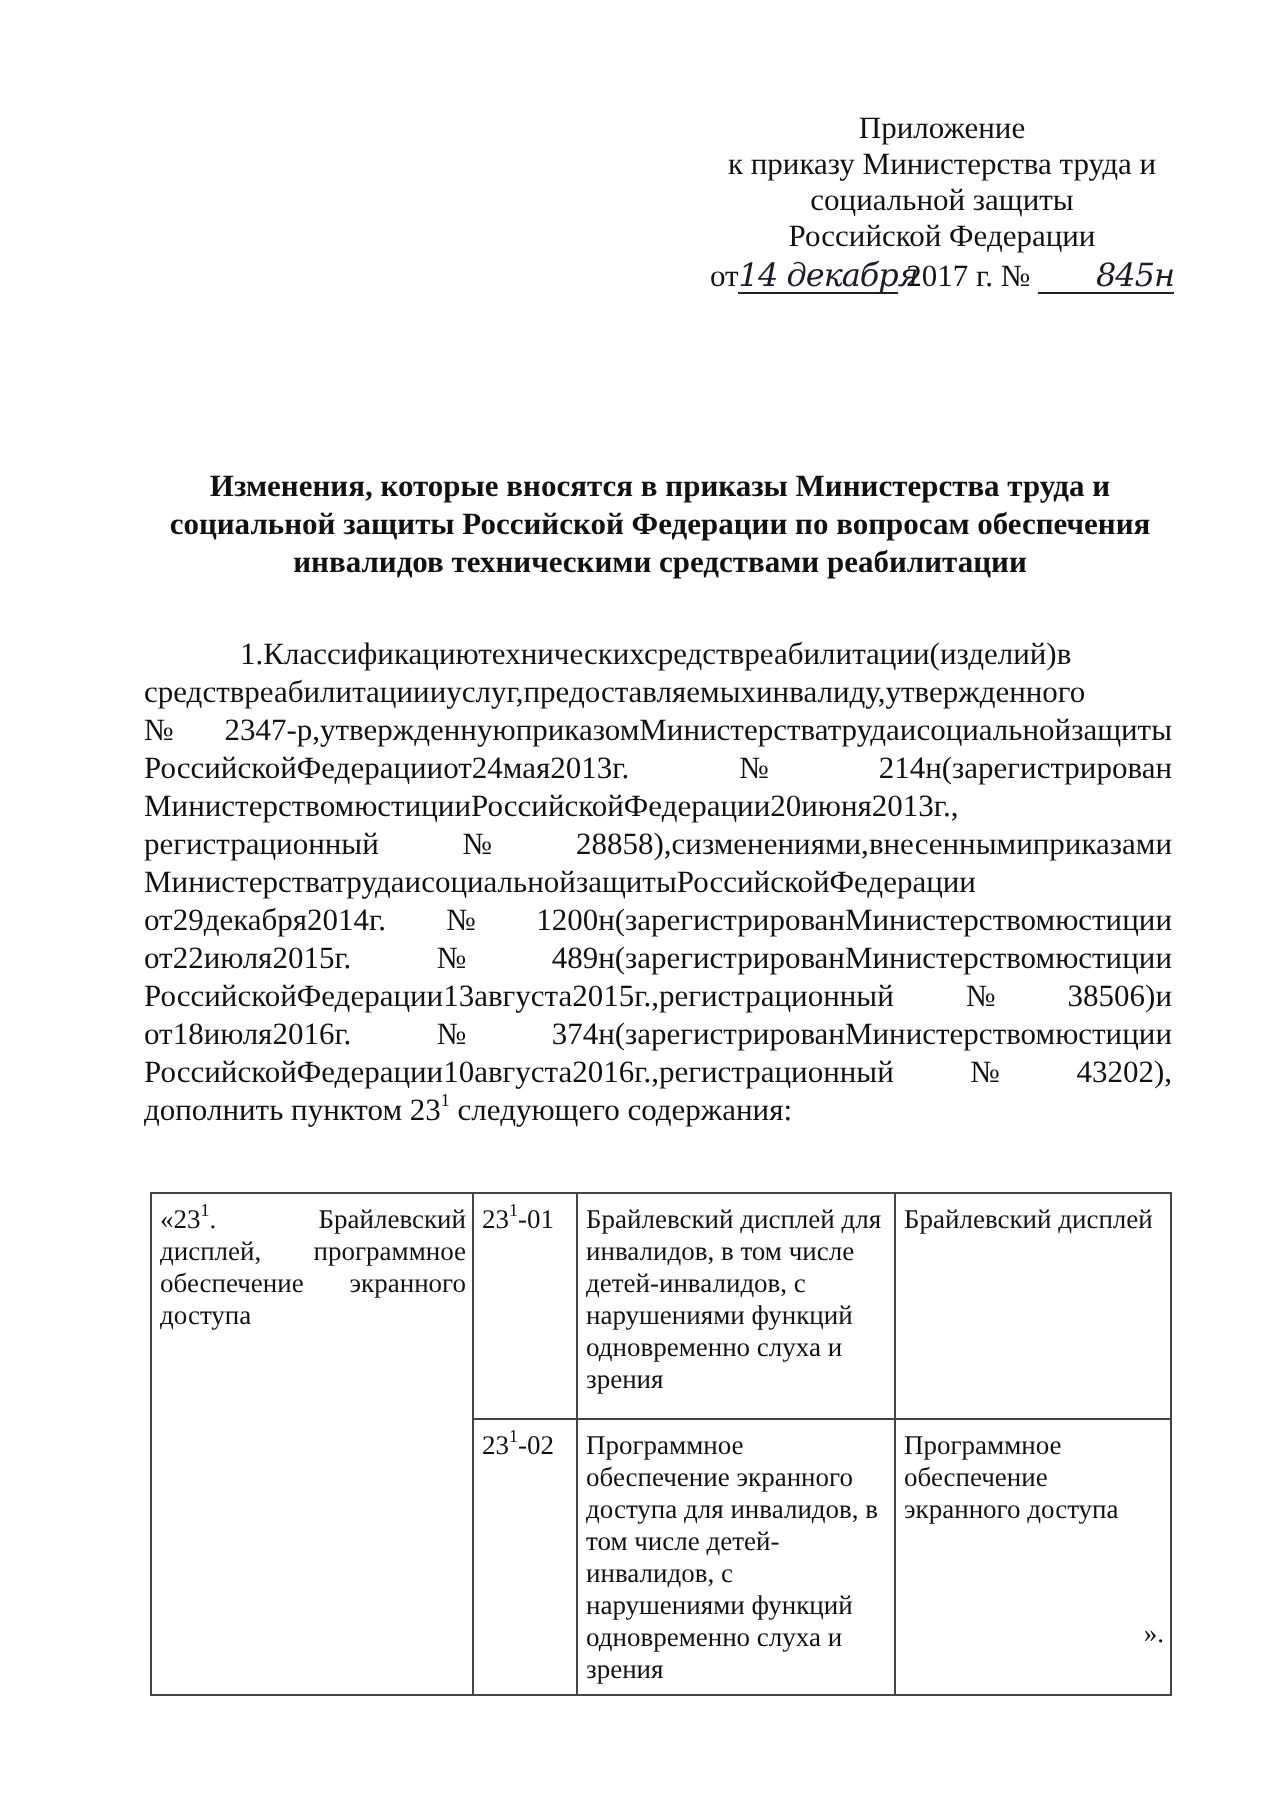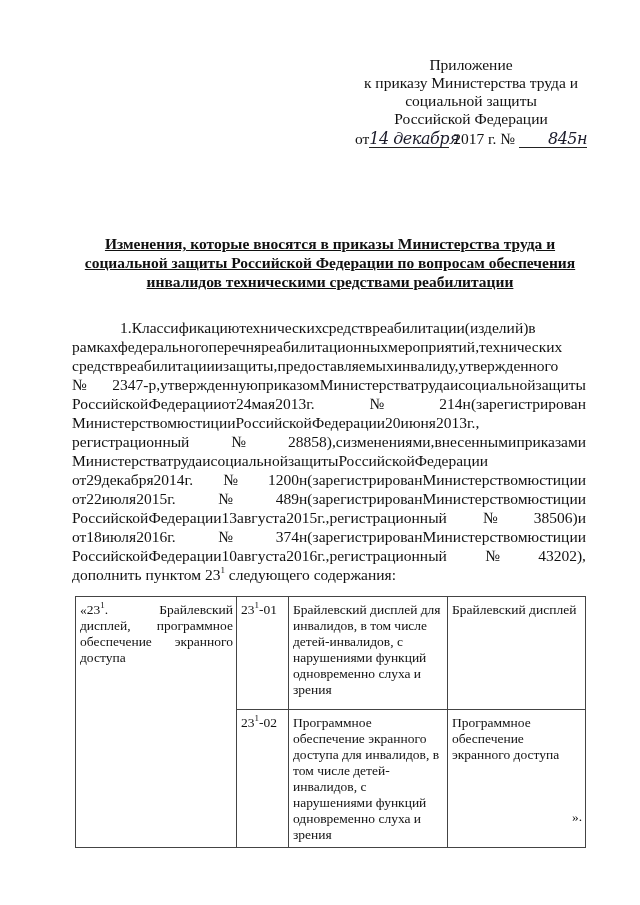--- a/index.html
+++ b/index.html
@@ -9,21 +9,21 @@
               text-align: center; font-size: 15.5px; line-height: 18px; }
   .appendix .line { display: block; white-space: nowrap; }
   .sig-line { display: block; white-space: nowrap; margin-top: 2px; }
   .hand { font-family: "DejaVu Serif", serif; font-style: italic; font-size: 16px;
           display: inline-block; border-bottom: 1px solid #222; line-height: 16px;
           color: #1b1b2a; letter-spacing: -0.5px; }
   .hand.date { width: 80px; text-align: left; }
   .hand.num { width: 68px; text-align: right; }
   .title { position: absolute; left: 70px; top: 234px; width: 520px;
            text-align: center; font-weight: bold; font-size: 15.5px; line-height: 19px; }
-  .title .line { display: block; white-space: nowrap; text-decoration: underline; }
+  .title .line { display: block; white-space: nowrap; }
   .body-text { position: absolute; left: 72px; top: 305px; width: 514px;
                font-size: 15.5px; line-height: 19px; }
   .body-text .line { display: block; text-align: justify; text-align-last: justify;
                      white-space: nowrap; height: 19px; }
   .body-text .line.first { padding-left: 48px; margin-top: 13px; }
   .body-text .line.last { text-align-last: left; }
   .body-text .line span.w { display: inline; }
   .jline { display: flex; justify-content: space-between; }
   sup { font-size: 9px; line-height: 0; position: relative; top: -1px; vertical-align: super; }
   table.items { position: absolute; left: 75px; top: 596px; border-collapse: collapse;
@@ -57,22 +57,21 @@
 </div>
 
 <div class="title">
   <span class="line">Изменения, которые вносятся в приказы Министерства труда и</span>
   <span class="line">социальной защиты Российской Федерации по вопросам обеспечения</span>
   <span class="line">инвалидов техническими средствами реабилитации</span>
 </div>
 
 <div class="body-text">
   <span class="line jl first jline"><span class="w">1.</span><span class="w">Классификацию</span><span class="w">технических</span><span class="w">средств</span><span class="w">реабилитации</span><span class="w">(изделий)</span><span class="w">в</span></span>
-  <span class="line jl jline"><span class="w">рамках</span><span class="w">федерального</span><span class="w">перечня</span><span class="w">реабилитационных</span><span class="w">мероприятий,</span><span class="w">технических</span></span>
-  <span class="line jl jline"><span class="w">средств</span><span class="w">реабилитации</span><span class="w">и</span><span class="w">защиты,</span><span class="w">предоставляемых</span><span class="w">инвалиду,</span><span class="w">утвержденного</span></span>
+  <span class="line jl jline"><span class="w">средств</span><span class="w">реабилитации</span><span class="w">и</span><span class="w">услуг,</span><span class="w">предоставляемых</span><span class="w">инвалиду,</span><span class="w">утвержденного</span></span>
   <span class="line jl jline"><span class="w">№</span><span class="w">2347-р,</span><span class="w">утвержденную</span><span class="w">приказом</span><span class="w">Министерства</span><span class="w">труда</span><span class="w">и</span><span class="w">социальной</span><span class="w">защиты</span></span>
   <span class="line jl jline"><span class="w">Российской</span><span class="w">Федерации</span><span class="w">от</span><span class="w">24</span><span class="w">мая</span><span class="w">2013</span><span class="w">г.</span><span class="w">№</span><span class="w">214н</span><span class="w">(зарегистрирован</span></span>
   <span class="line jl jline"><span class="w">Министерством</span><span class="w">юстиции</span><span class="w">Российской</span><span class="w">Федерации</span><span class="w">20</span><span class="w">июня</span><span class="w">2013</span><span class="w">г.,</span></span>
   <span class="line jl jline"><span class="w">регистрационный</span><span class="w">№</span><span class="w">28858),</span><span class="w">с</span><span class="w">изменениями,</span><span class="w">внесенными</span><span class="w">приказами</span></span>
   <span class="line jl jline"><span class="w">Министерства</span><span class="w">труда</span><span class="w">и</span><span class="w">социальной</span><span class="w">защиты</span><span class="w">Российской</span><span class="w">Федерации</span></span>
   <span class="line jl jline"><span class="w">от</span><span class="w">29</span><span class="w">декабря</span><span class="w">2014</span><span class="w">г.</span><span class="w">№</span><span class="w">1200н</span><span class="w">(зарегистрирован</span><span class="w">Министерством</span><span class="w">юстиции</span></span>
   <span class="line jl jline"><span class="w">от</span><span class="w">22</span><span class="w">июля</span><span class="w">2015</span><span class="w">г.</span><span class="w">№</span><span class="w">489н</span><span class="w">(зарегистрирован</span><span class="w">Министерством</span><span class="w">юстиции</span></span>
   <span class="line jl jline"><span class="w">Российской</span><span class="w">Федерации</span><span class="w">13</span><span class="w">августа</span><span class="w">2015</span><span class="w">г.,</span><span class="w">регистрационный</span><span class="w">№</span><span class="w">38506)</span><span class="w">и</span></span>
   <span class="line jl jline"><span class="w">от</span><span class="w">18</span><span class="w">июля</span><span class="w">2016</span><span class="w">г.</span><span class="w">№</span><span class="w">374н</span><span class="w">(зарегистрирован</span><span class="w">Министерством</span><span class="w">юстиции</span></span>
   <span class="line jl jline"><span class="w">Российской</span><span class="w">Федерации</span><span class="w">10</span><span class="w">августа</span><span class="w">2016</span><span class="w">г.,</span><span class="w">регистрационный</span><span class="w">№</span><span class="w">43202),</span></span>

